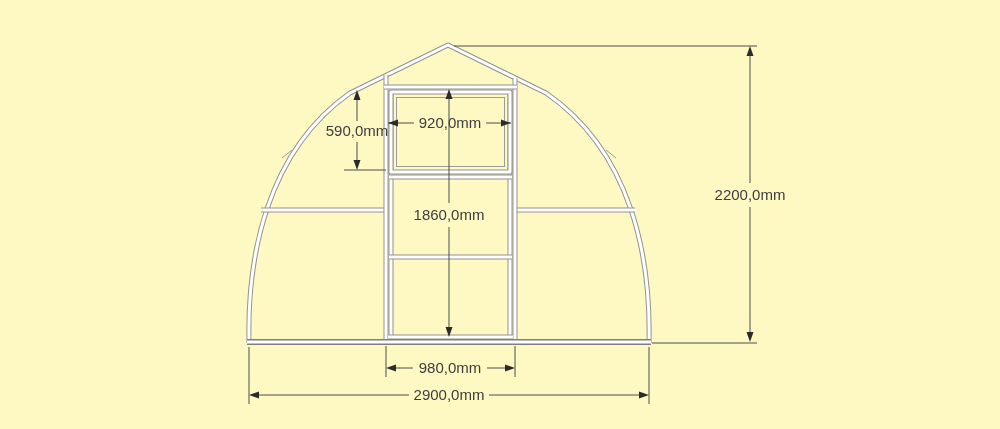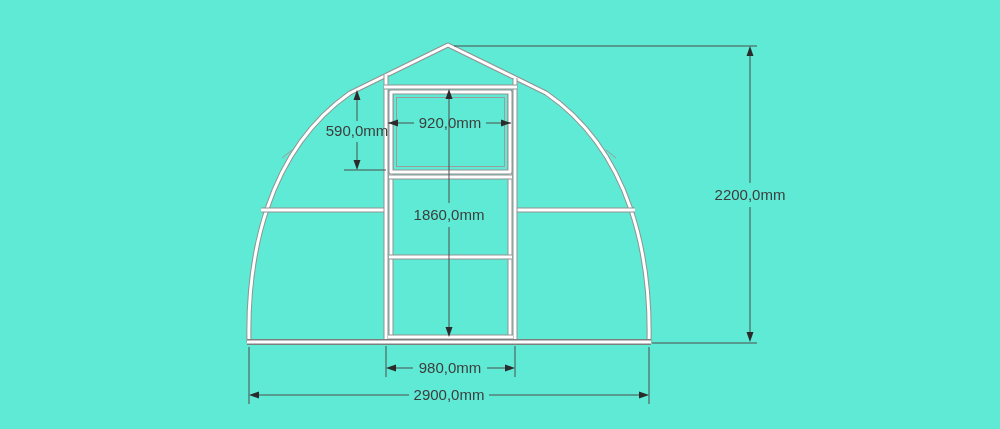--- a/index.html
+++ b/index.html
@@ -1,16 +1,16 @@
 <!DOCTYPE html>
 <html><head>
 <meta charset="utf-8">
 <style>
   html,body{margin:0;padding:0;background:#ffffff;}
-  .stage{position:relative;width:1000px;height:429px;background:#5eead4;overflow:hidden;
+  .stage{position:relative;width:1000px;height:429px;background:#fef9c3;overflow:hidden;
          font-family:"Liberation Sans", sans-serif;}
   svg{display:block;}
   .mo{fill:none;stroke:#929292;stroke-width:5;stroke-linejoin:round;stroke-linecap:butt;}
   .mi{fill:none;stroke:#ffffff;stroke-width:3;stroke-linejoin:round;stroke-linecap:butt;}
   .mob{fill:none;stroke:#7e7e7e;stroke-width:6;}
   .mib{fill:none;stroke:#ffffff;stroke-width:3;}
   .thin{fill:none;stroke:#9b9b9b;stroke-width:1;}
   .dim{fill:none;stroke:#4d4d4d;stroke-width:1;}
   .arr{fill:#2b2b2b;stroke:none;}
   .dimtext{font-family:"Liberation Sans", sans-serif;font-size:15px;fill:#3d3d3d;

